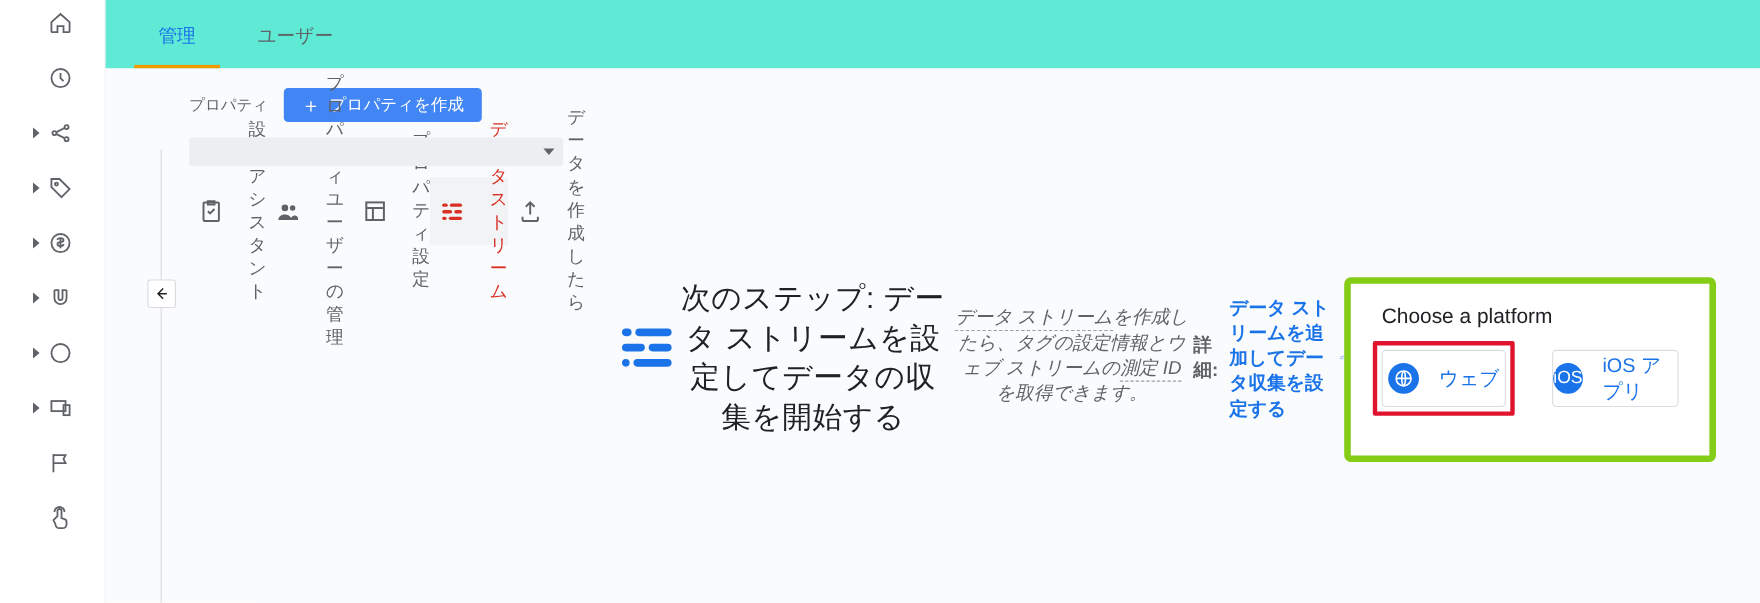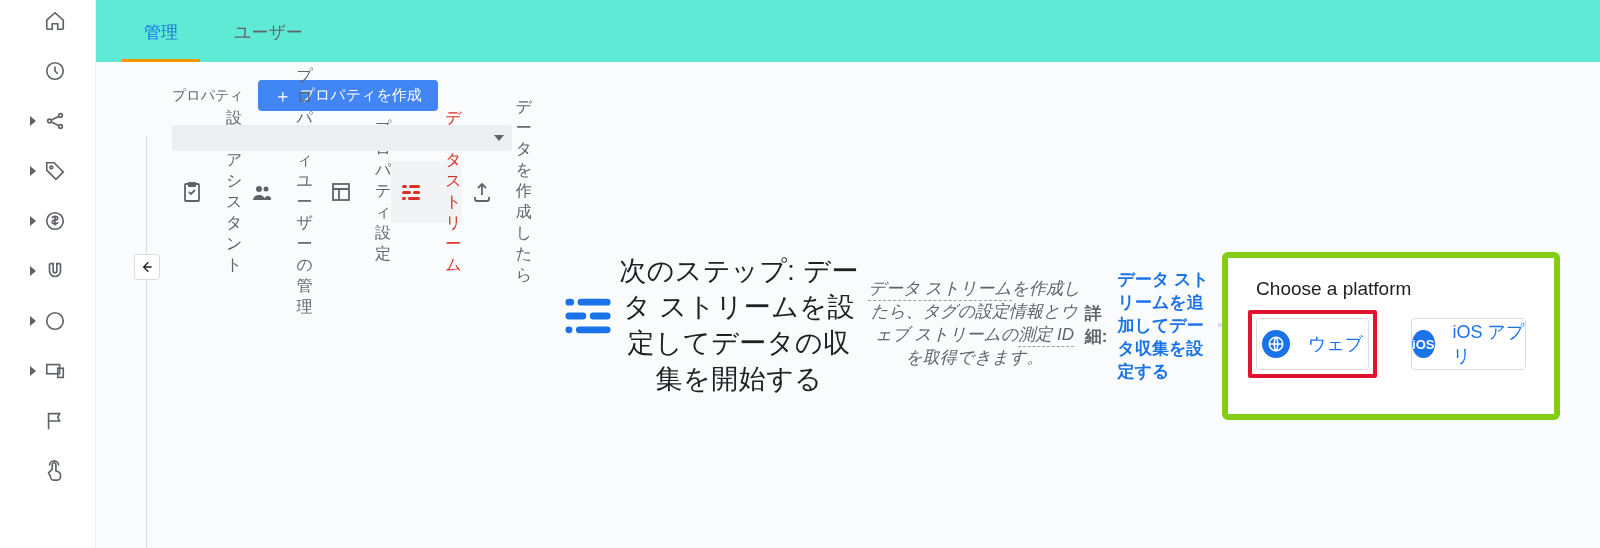--- a/index.html
+++ b/index.html
@@ -109,21 +109,21 @@
     height:52px;
     border:1px solid #dadce0;
     border-radius:4px;
     display:flex; align-items:center; justify-content:center; gap:18px;
     font-size:18px; color:#1a73e8; cursor:pointer;
     background:#fff;
   }
   .platform-card .picon {
     width:28px; height:28px; border-radius:50%;
     display:flex; align-items:center; justify-content:center;
-    color:#fff; font-weight:700; font-size:13px;
+    color:#fff; font-weight:400; font-size:16px;
   }
   .picon.web { background:#1a73e8; }
   .picon.android { background:#1a73e8; }
   .picon.ios { background:#1a73e8; }
   .highlight-frame { position:relative; }
   .highlight-frame::before {
     content:""; position:absolute; inset:-8px; border:4px solid #e0142f; border-radius:2px; pointer-events:none;
   }
 </style>
 </head>

